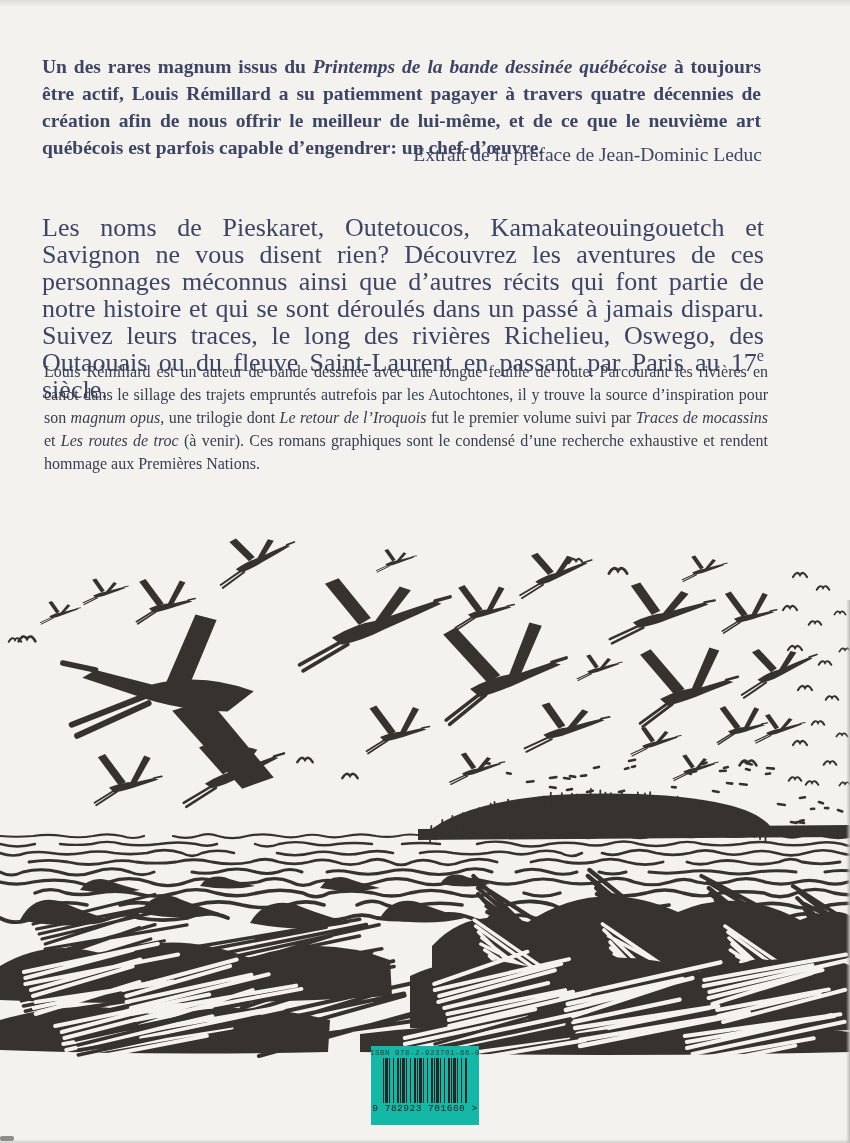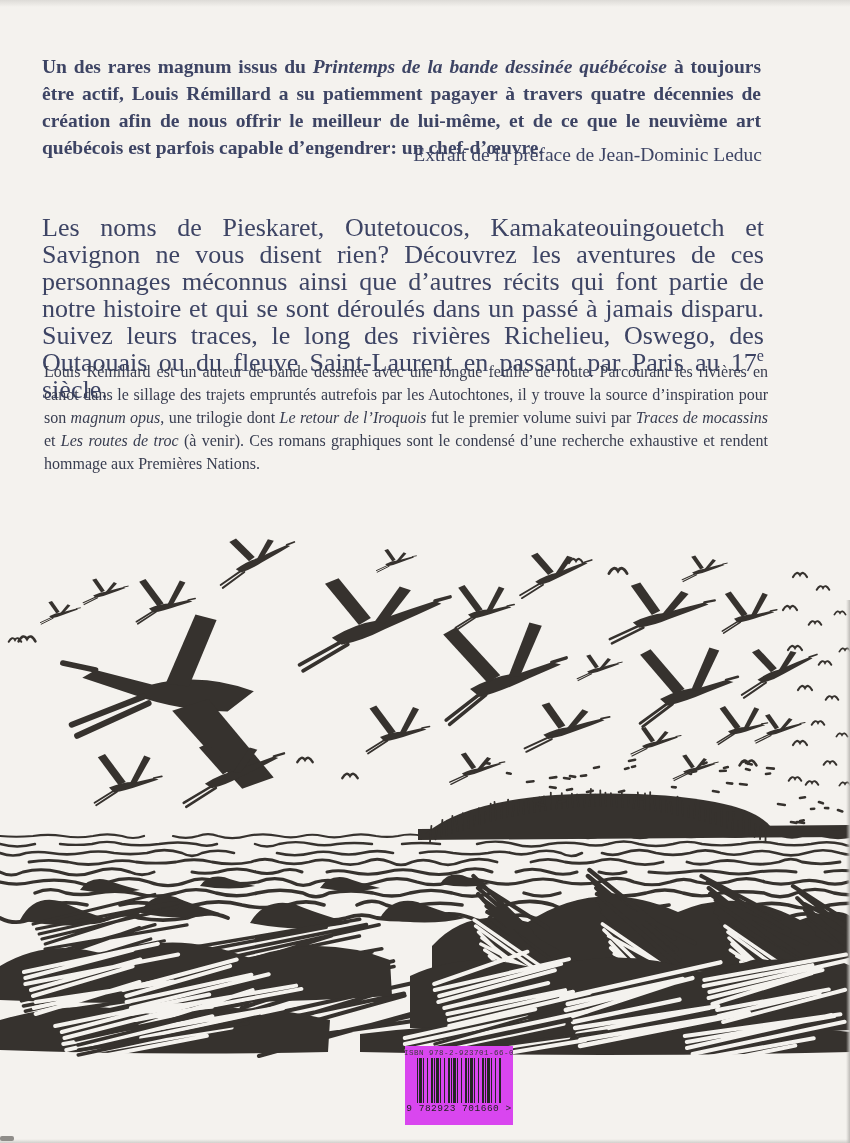--- a/index.html
+++ b/index.html
@@ -44,24 +44,24 @@
     font-size:16px;line-height:23px;font-weight:normal;
   }
   .para i{font-style:italic;font-family:Liberation Serif, serif;}
   sup{font-size:0.62em;vertical-align:super;line-height:0;}
   #scene{
     position:absolute;left:0;top:528px;width:850px;height:530px;
   }
   
   .barcode{
     position:absolute;left:371px;top:1046px;width:108px;height:79px;
-    background:#d946ef;
+    background:#14b8a6;
     display:flex;flex-direction:column;align-items:center;
     font-family:"Liberation Mono","DejaVu Sans Mono",monospace;
-    color:#2b2b2b;z-index:5;margin-left:34px;
+    color:#2b2b2b;z-index:5;
   }
   .barcode .isbn{
     font-size:7.5px;letter-spacing:0.5px;margin-top:3px;white-space:nowrap;
     color:#3a3a3a;
   }
   .barcode .bars{
     width:84px;height:45px;margin-top:1px;
     background:repeating-linear-gradient(90deg,
       #252525 0 1px,transparent 1px 2px,
       #252525 2px 5px,transparent 5px 6px,

